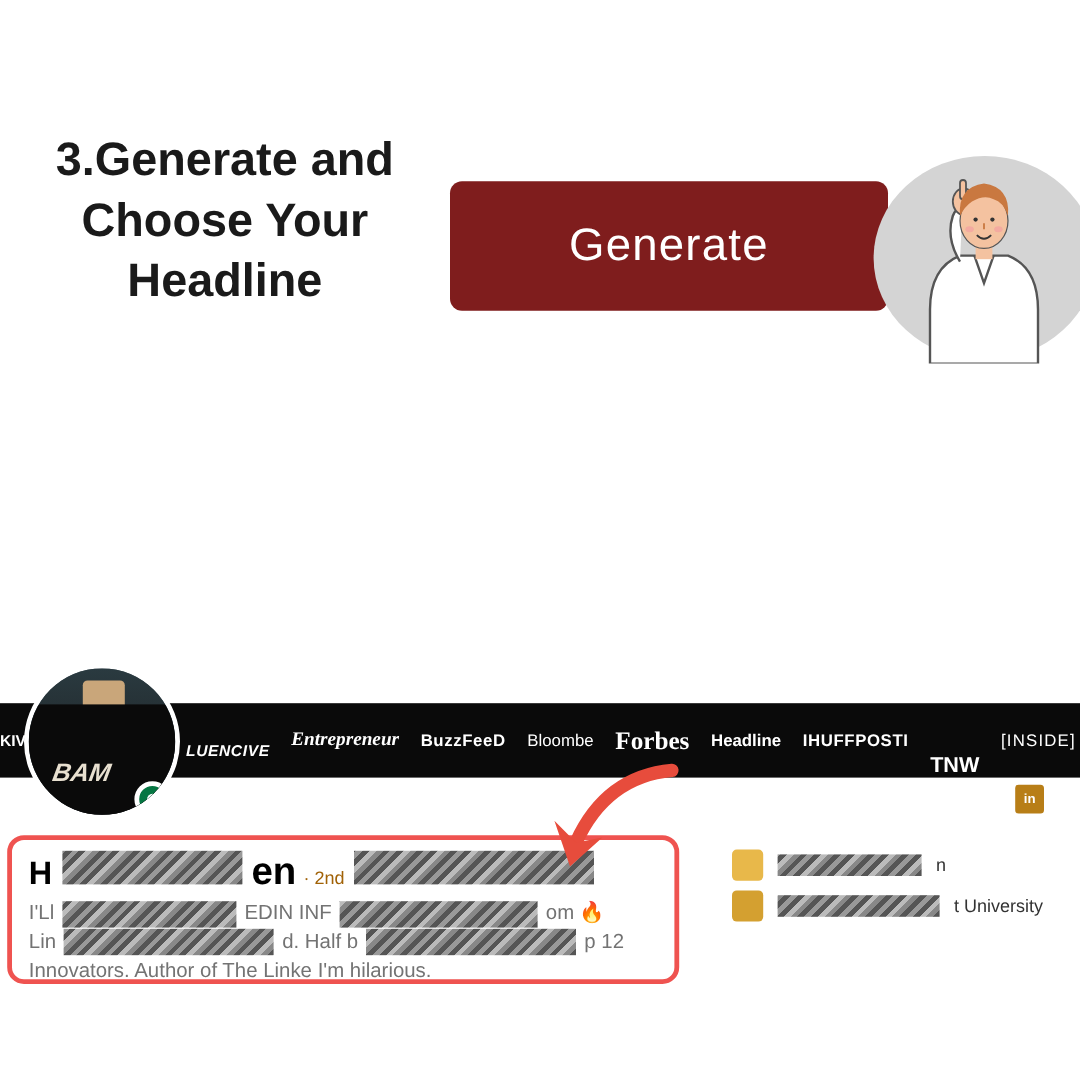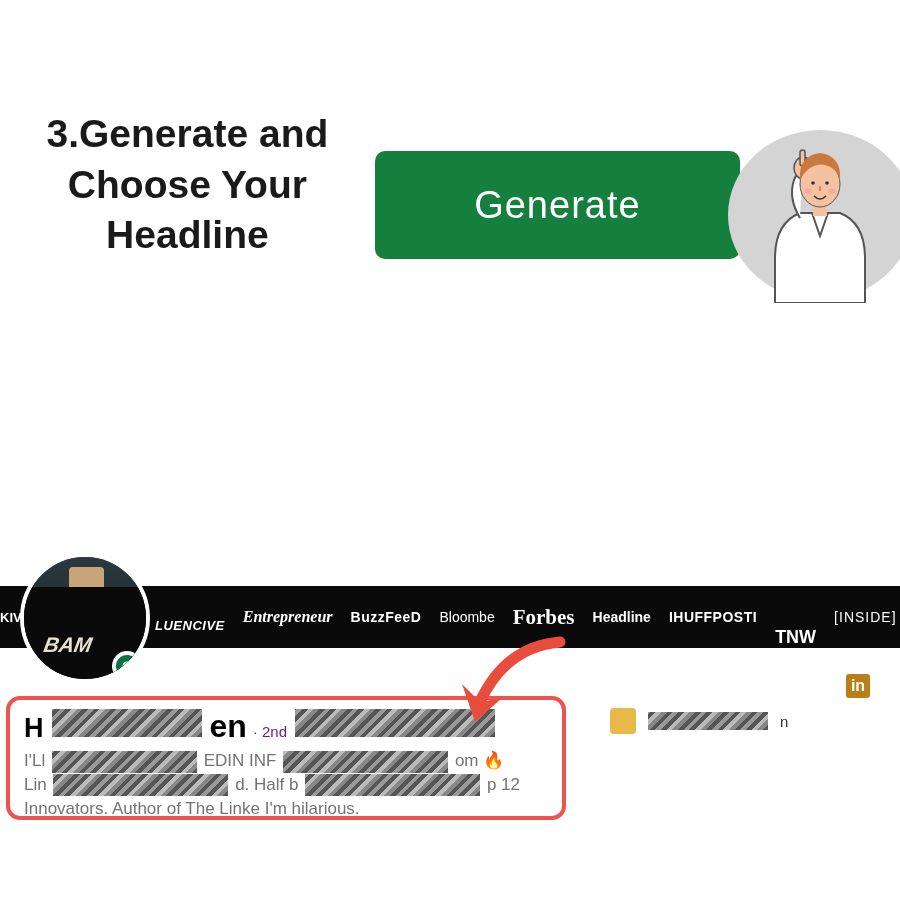--- a/index.html
+++ b/index.html
@@ -25,21 +25,21 @@
     .title {
       font-size: 39px;
       font-weight: 700;
       color: #1a1a1a;
       text-align: center;
       line-height: 1.3;
       max-width: 720px;
       margin-bottom: 40px;
     }
     .generate-btn {
-      background: #15803d;
+      background: #7f1d1d;
       color: #ffffff;
       border: none;
       border-radius: 10px;
       font-size: 38px;
       font-weight: 400;
       padding: 4px;
       width: 680px;
       height: 108px;
       cursor: pointer;
       display: flex;
@@ -170,31 +170,31 @@
       left: 50%;
       transform: translate(-50%, -50%);
       width: 9px;
       height: 9px;
       border-radius: 50%;
       background: #ffffff;
     }
 
     .linkedin-icon-box {
       position: absolute;
-      top: 88px;
+      top: 68px;
       right: 30px;
       width: 24px;
       height: 24px;
       background: #b87e17;
       border-radius: 3px;
       display: flex;
       align-items: center;
       justify-content: center;
       color: #ffffff;
-      font-size: 16px;
+      font-size: 11px;
       font-weight: 700;
     }
 
     .headline-box {
       position: absolute;
       top: 110px;
       left: 6px;
       width: 560px;
       height: 124px;
       border: 4px solid #ef5350;
@@ -213,21 +213,21 @@
       font-weight: 600;
       color: #000;
     }
     .name-suffix {
       font-size: 32px;
       font-weight: 600;
       color: #000;
     }
     .degree {
       font-size: 15px;
-      color: #701a75;
+      color: #a16207;
     }
     .headline-text {
       font-size: 17px;
       color: #737373;
       line-height: 1.4;
       position: relative;
     }
     .redact {
       display: inline-block;
       height: 22px;
@@ -380,14 +380,19 @@
       <span>I'm hilarious.</span>
     </div>
   </div>
 
   <div class="side-info">
     <div class="side-row">
       <div class="side-icon company"></div>
       <span class="redact r-side1"></span>
       <span>n</span>
     </div>
+    <div class="side-row">
+      <div class="side-icon university"></div>
+      <span class="redact r-side2"></span>
+      <span>t University</span>
+    </div>
   </div>
 </div>
 
 </body></html>

